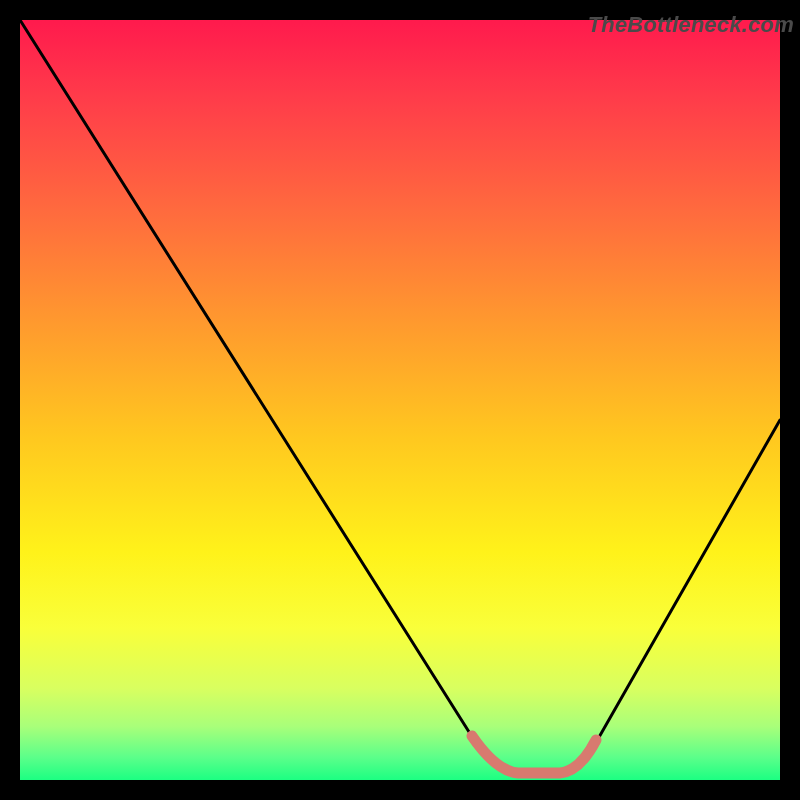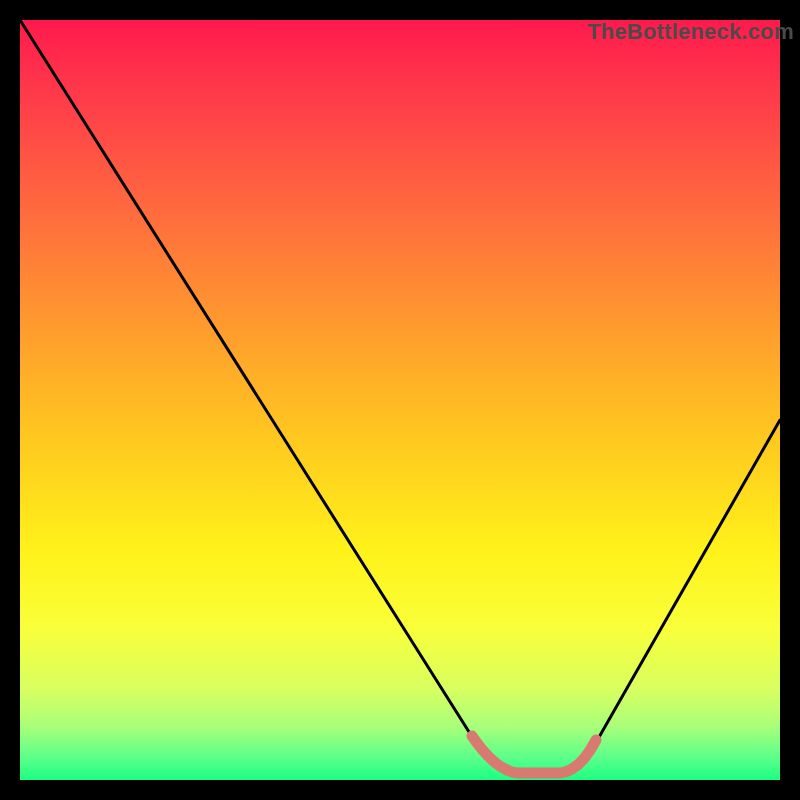--- a/index.html
+++ b/index.html
@@ -50,27 +50,28 @@
   }
   .curve-svg {
     position: absolute;
     left: 0;
     top: 0;
     width: 760px;
     height: 760px;
   }
   .watermark {
     position: absolute;
-    top: 19px;
+    top: 12px;
     right: 6px;
     color: #4a4a4a;
     font-size: 22px;
     font-weight: 600;
     letter-spacing: 0.2px;
     white-space: nowrap;
+    font-style: italic;
   }
 </style>
 </head>
 <body>
 
 <div class="frame">
   <div class="plot-area">
     <div class="gradient"></div>
     <svg class="curve-svg" viewBox="0 0 760 760" preserveAspectRatio="none">
       <path d="M 0 0

